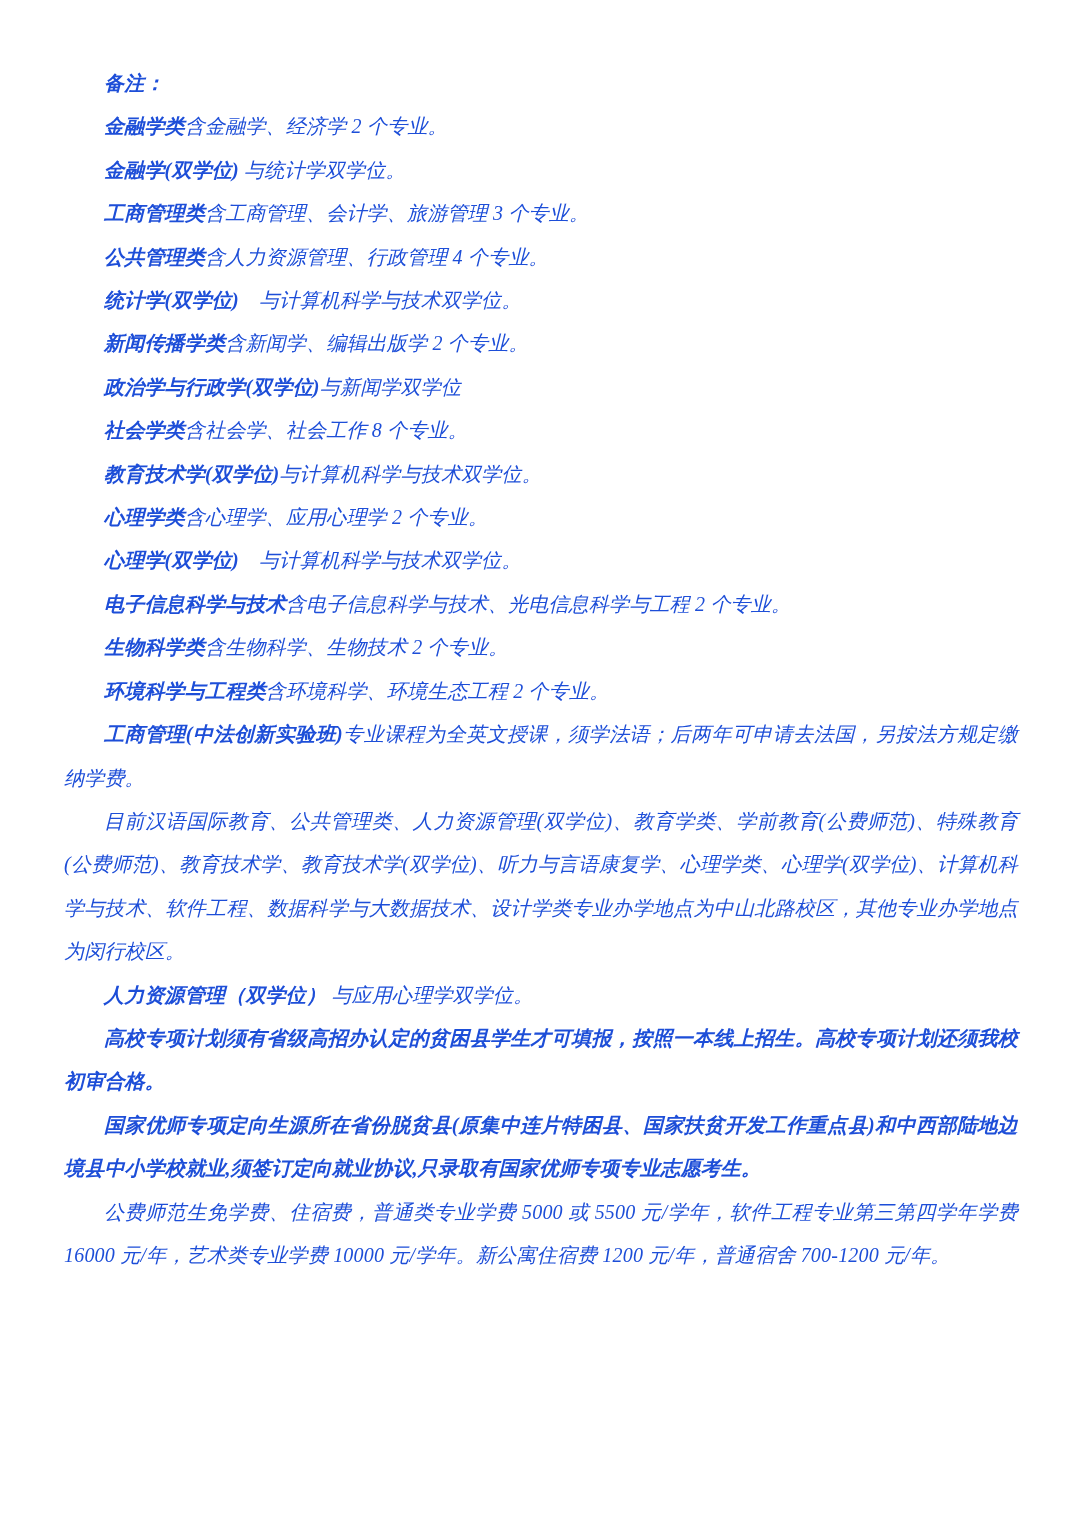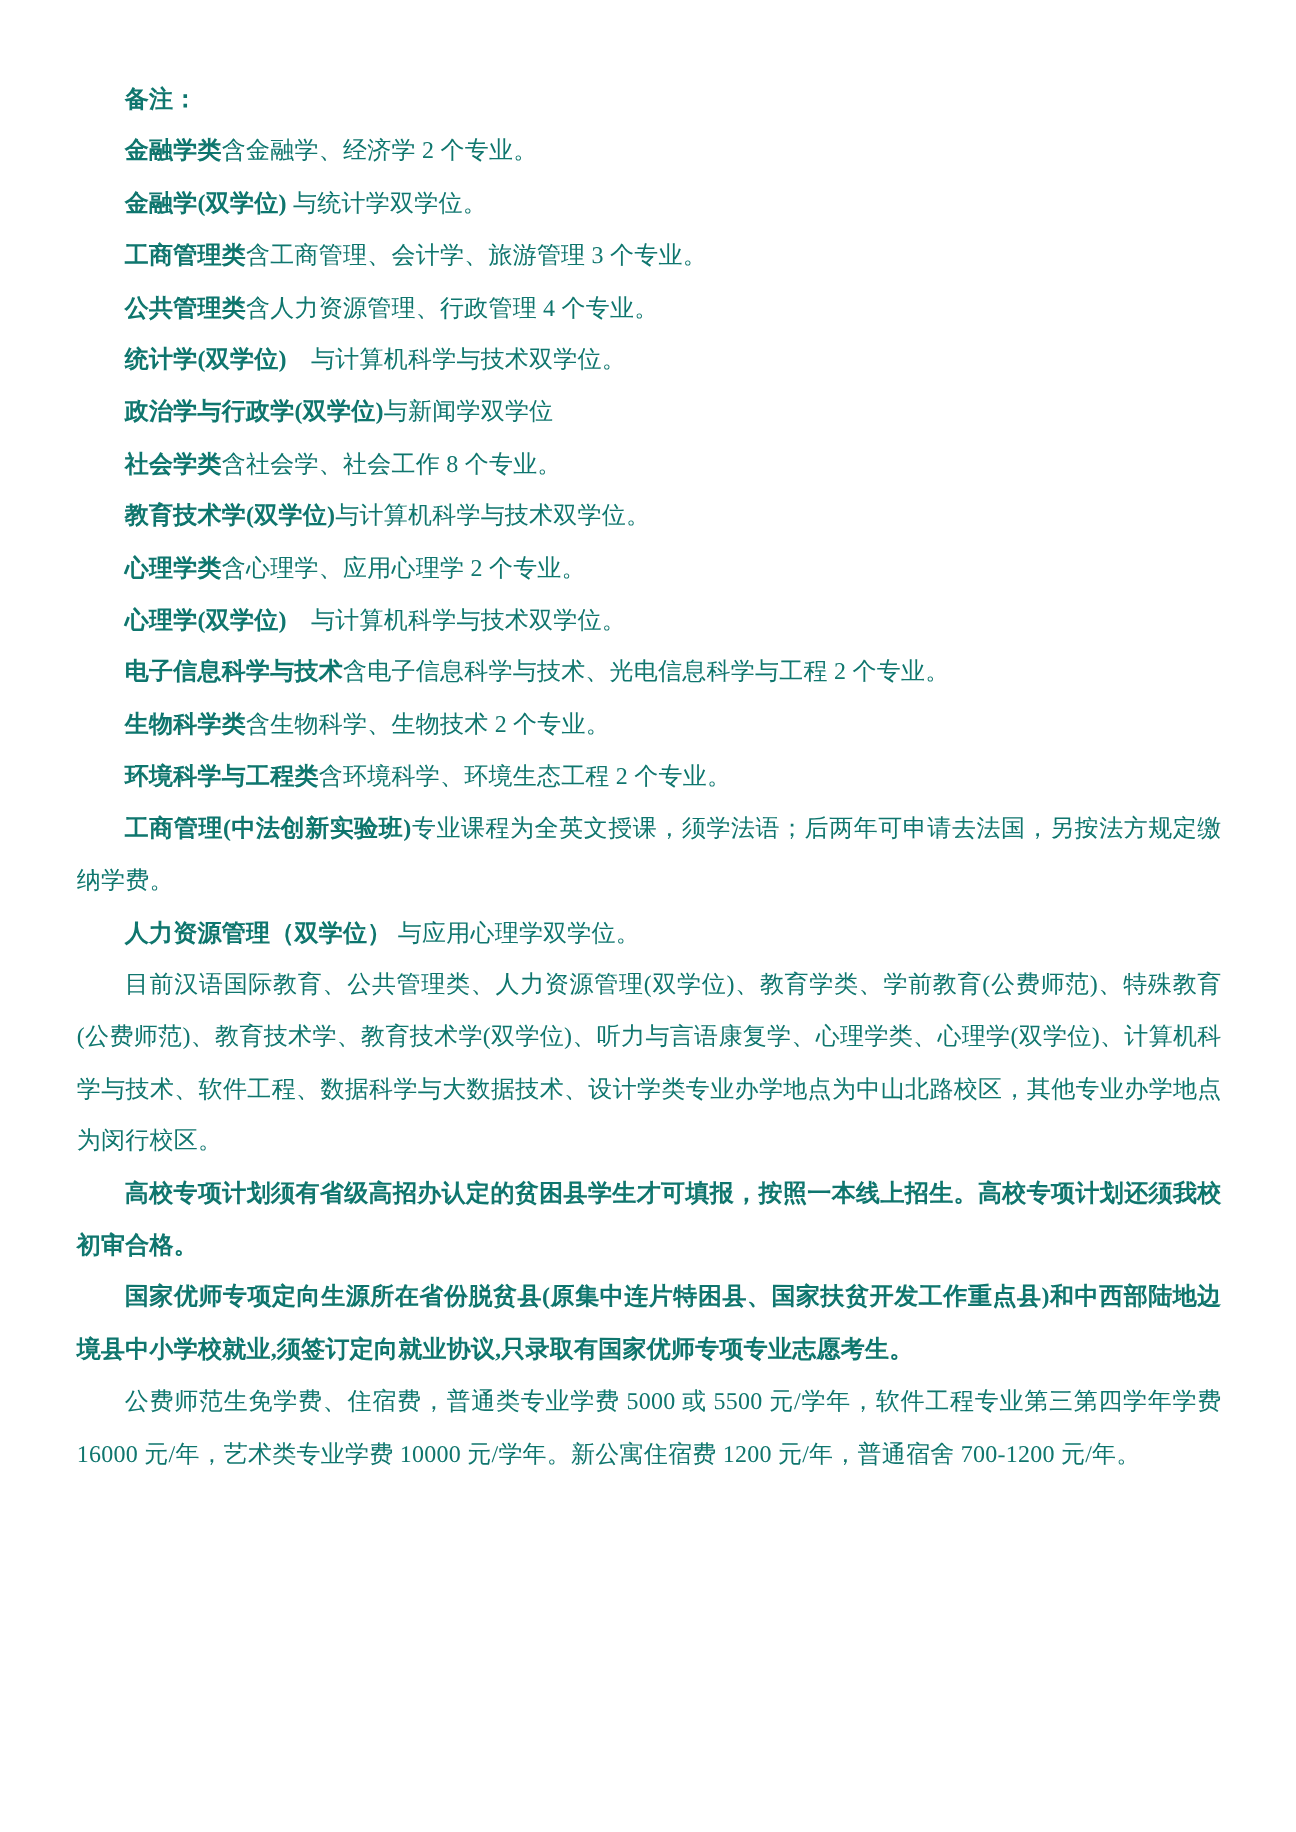--- a/index.html
+++ b/index.html
@@ -27,36 +27,37 @@
     text-align: justify;
     line-height: 43.4px;
     letter-spacing: 0.2px;
   }
   .seg { font-weight: normal; }
   .seg.bold { font-weight: bold; }
 </style>
 </head>
 <body>
 
-<div class="page" style="background: rgb(255, 255, 255); color: #0f766e;">
+<div class="page" style="background: rgb(255, 255, 255); color: #1d4ed8; font-style: italic;">
   <div id="doc-body">
       <p class="para"><span class="seg bold">备注：</span></p>
       <p class="para"><span class="seg bold">金融学类</span><span class="seg">含金融学、经济学 2 个专业。</span></p>
       <p class="para"><span class="seg bold">金融学(双学位)</span><span class="seg"> 与统计学双学位。</span></p>
       <p class="para"><span class="seg bold">工商管理类</span><span class="seg">含工商管理、会计学、旅游管理 3 个专业。</span></p>
       <p class="para"><span class="seg bold">公共管理类</span><span class="seg">含人力资源管理、行政管理 4 个专业。</span></p>
       <p class="para"><span class="seg bold">统计学(双学位)</span><span class="seg">　与计算机科学与技术双学位。</span></p>
+      <p class="para"><span class="seg bold">新闻传播学类</span><span class="seg">含新闻学、编辑出版学 2 个专业。</span></p>
       <p class="para"><span class="seg bold">政治学与行政学(双学位)</span><span class="seg">与新闻学双学位</span></p>
       <p class="para"><span class="seg bold">社会学类</span><span class="seg">含社会学、社会工作 8 个专业。</span></p>
       <p class="para"><span class="seg bold">教育技术学(双学位)</span><span class="seg">与计算机科学与技术双学位。</span></p>
       <p class="para"><span class="seg bold">心理学类</span><span class="seg">含心理学、应用心理学 2 个专业。</span></p>
       <p class="para"><span class="seg bold">心理学(双学位)</span><span class="seg">　与计算机科学与技术双学位。</span></p>
       <p class="para"><span class="seg bold">电子信息科学与技术</span><span class="seg">含电子信息科学与技术、光电信息科学与工程 2 个专业。</span></p>
       <p class="para"><span class="seg bold">生物科学类</span><span class="seg">含生物科学、生物技术 2 个专业。</span></p>
       <p class="para"><span class="seg bold">环境科学与工程类</span><span class="seg">含环境科学、环境生态工程 2 个专业。</span></p>
       <p class="para"><span class="seg bold">工商管理(中法创新实验班)</span><span class="seg">专业课程为全英文授课，须学法语；后两年可申请去法国，另按法方规定缴纳学费。</span></p>
+      <p class="para"><span class="seg">目前汉语国际教育、公共管理类、人力资源管理(双学位)、教育学类、学前教育(公费师范)、特殊教育(公费师范)、教育技术学、教育技术学(双学位)、听力与言语康复学、心理学类、心理学(双学位)、计算机科学与技术、软件工程、数据科学与大数据技术、设计学类专业办学地点为中山北路校区，其他专业办学地点为闵行校区。</span></p>
       <p class="para"><span class="seg bold">人力资源管理（双学位）</span><span class="seg"> 与应用心理学双学位。</span></p>
-      <p class="para"><span class="seg">目前汉语国际教育、公共管理类、人力资源管理(双学位)、教育学类、学前教育(公费师范)、特殊教育(公费师范)、教育技术学、教育技术学(双学位)、听力与言语康复学、心理学类、心理学(双学位)、计算机科学与技术、软件工程、数据科学与大数据技术、设计学类专业办学地点为中山北路校区，其他专业办学地点为闵行校区。</span></p>
       <p class="para"><span class="seg bold">高校专项计划须有省级高招办认定的贫困县学生才可填报，按照一本线上招生。高校专项计划还须我校初审合格。</span></p>
       <p class="para"><span class="seg bold">国家优师专项定向生源所在省份脱贫县(原集中连片特困县、国家扶贫开发工作重点县)和中西部陆地边境县中小学校就业,须签订定向就业协议,只录取有国家优师专项专业志愿考生。</span></p>
       <p class="para"><span class="seg">公费师范生免学费、住宿费，普通类专业学费 5000 或 5500 元/学年，软件工程专业第三第四学年学费 16000 元/年，艺术类专业学费 10000 元/学年。新公寓住宿费 1200 元/年，普通宿舍 700-1200 元/年。</span></p>
     </div>
 </div>
 
 </body></html>

